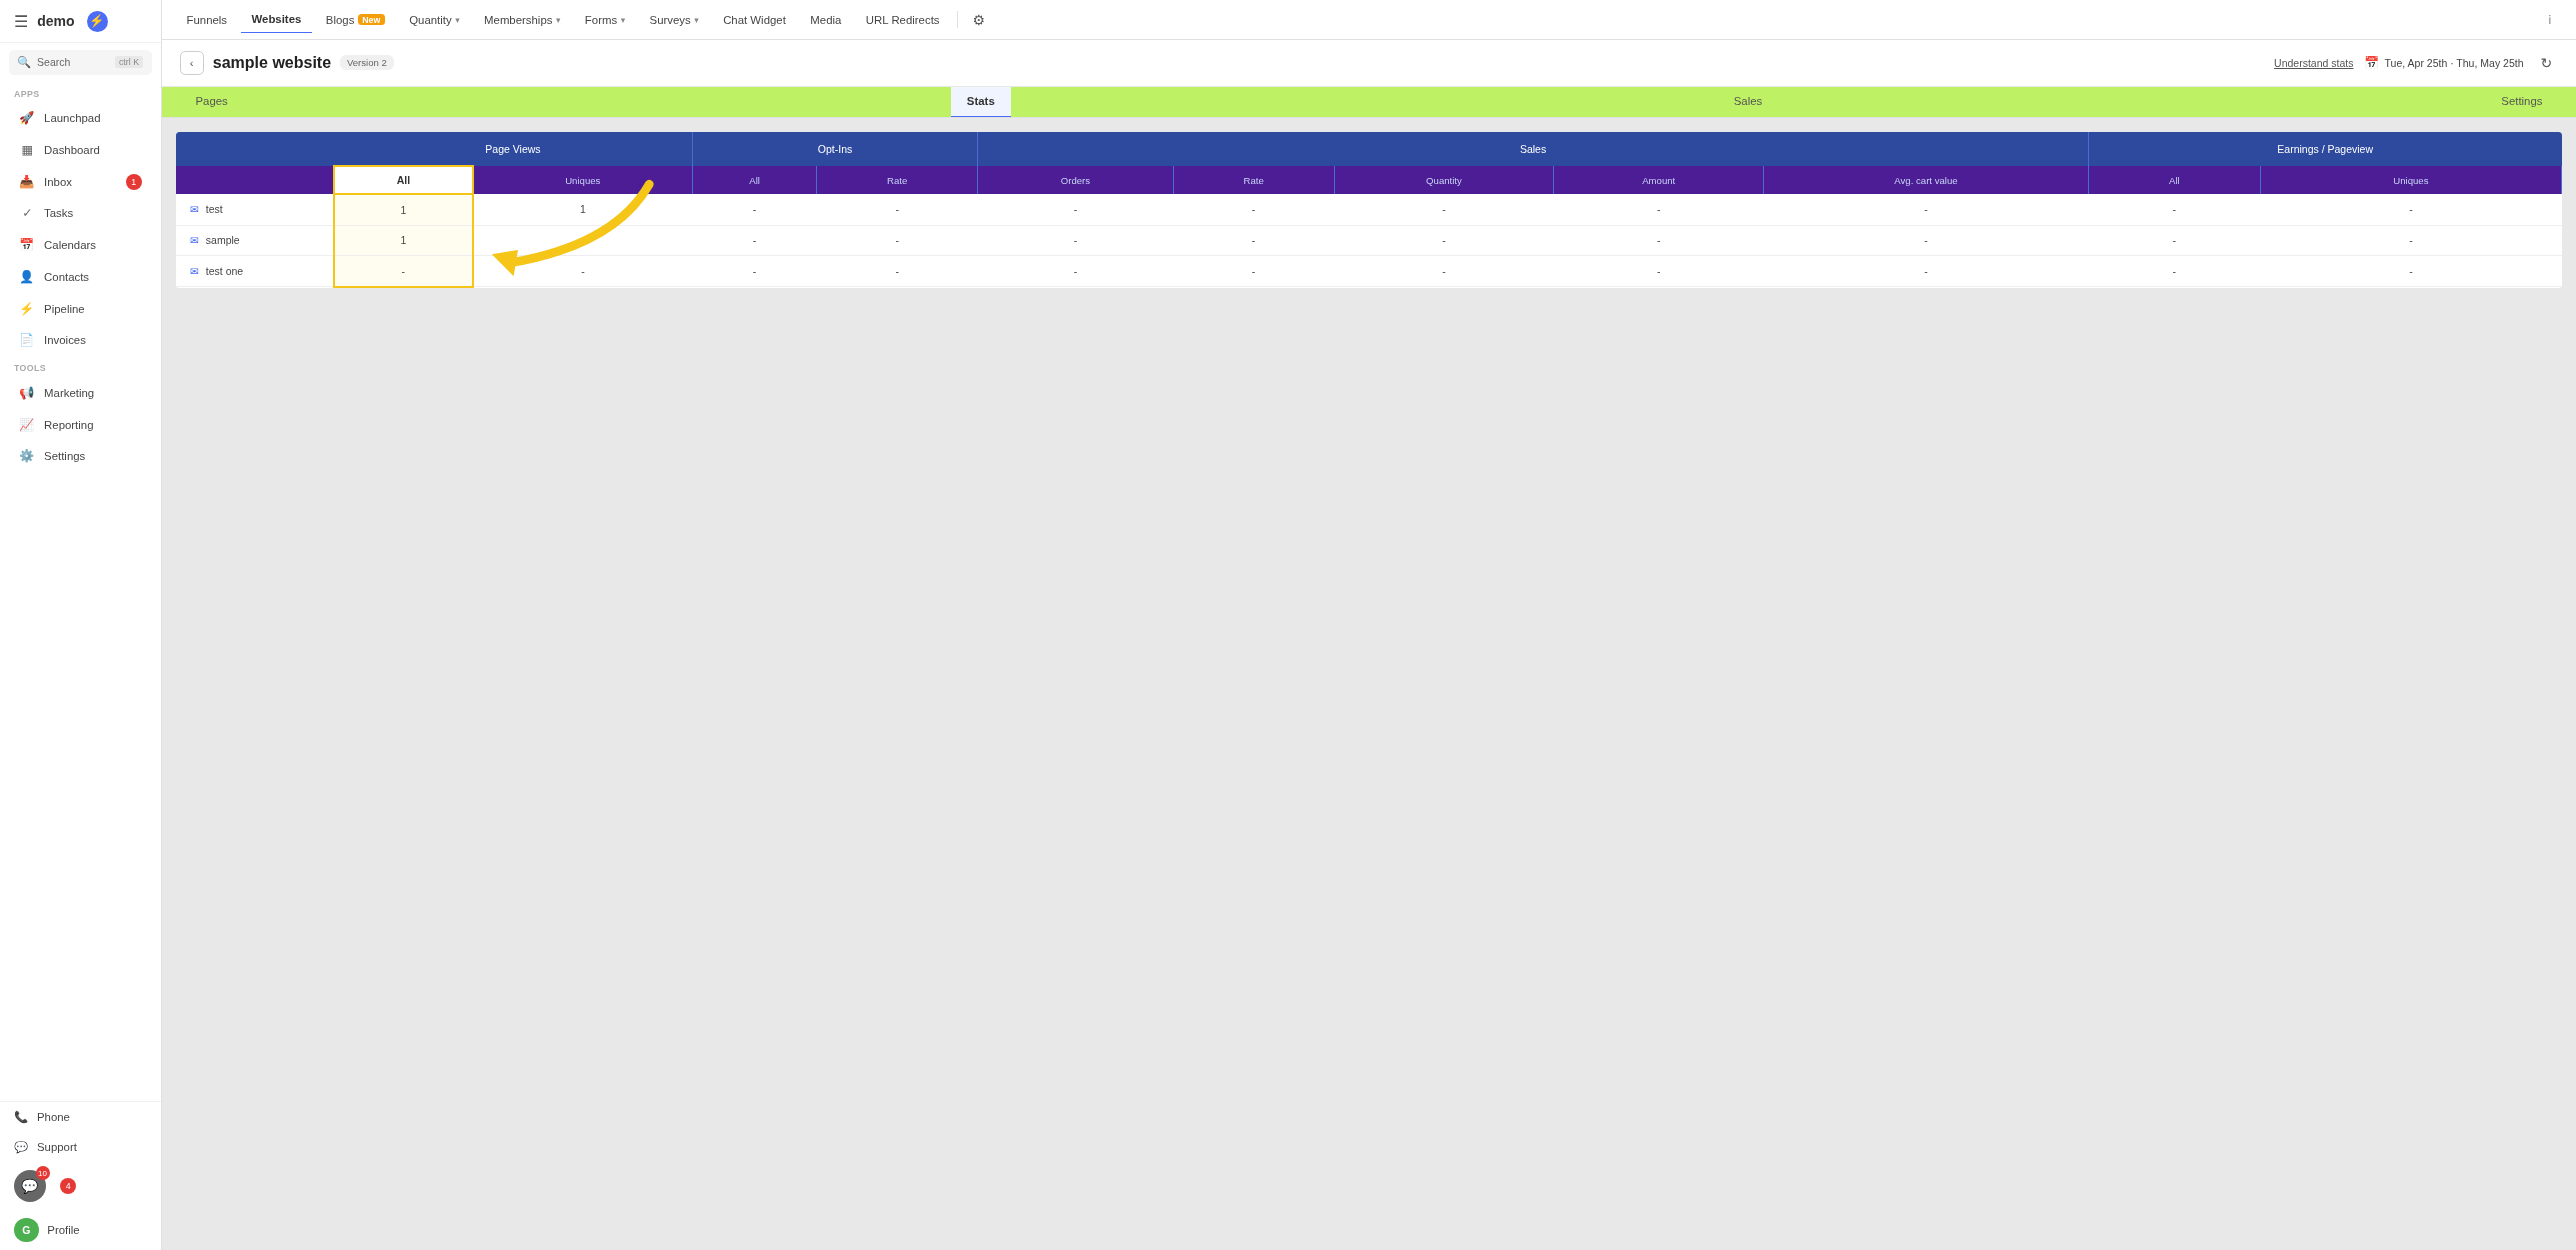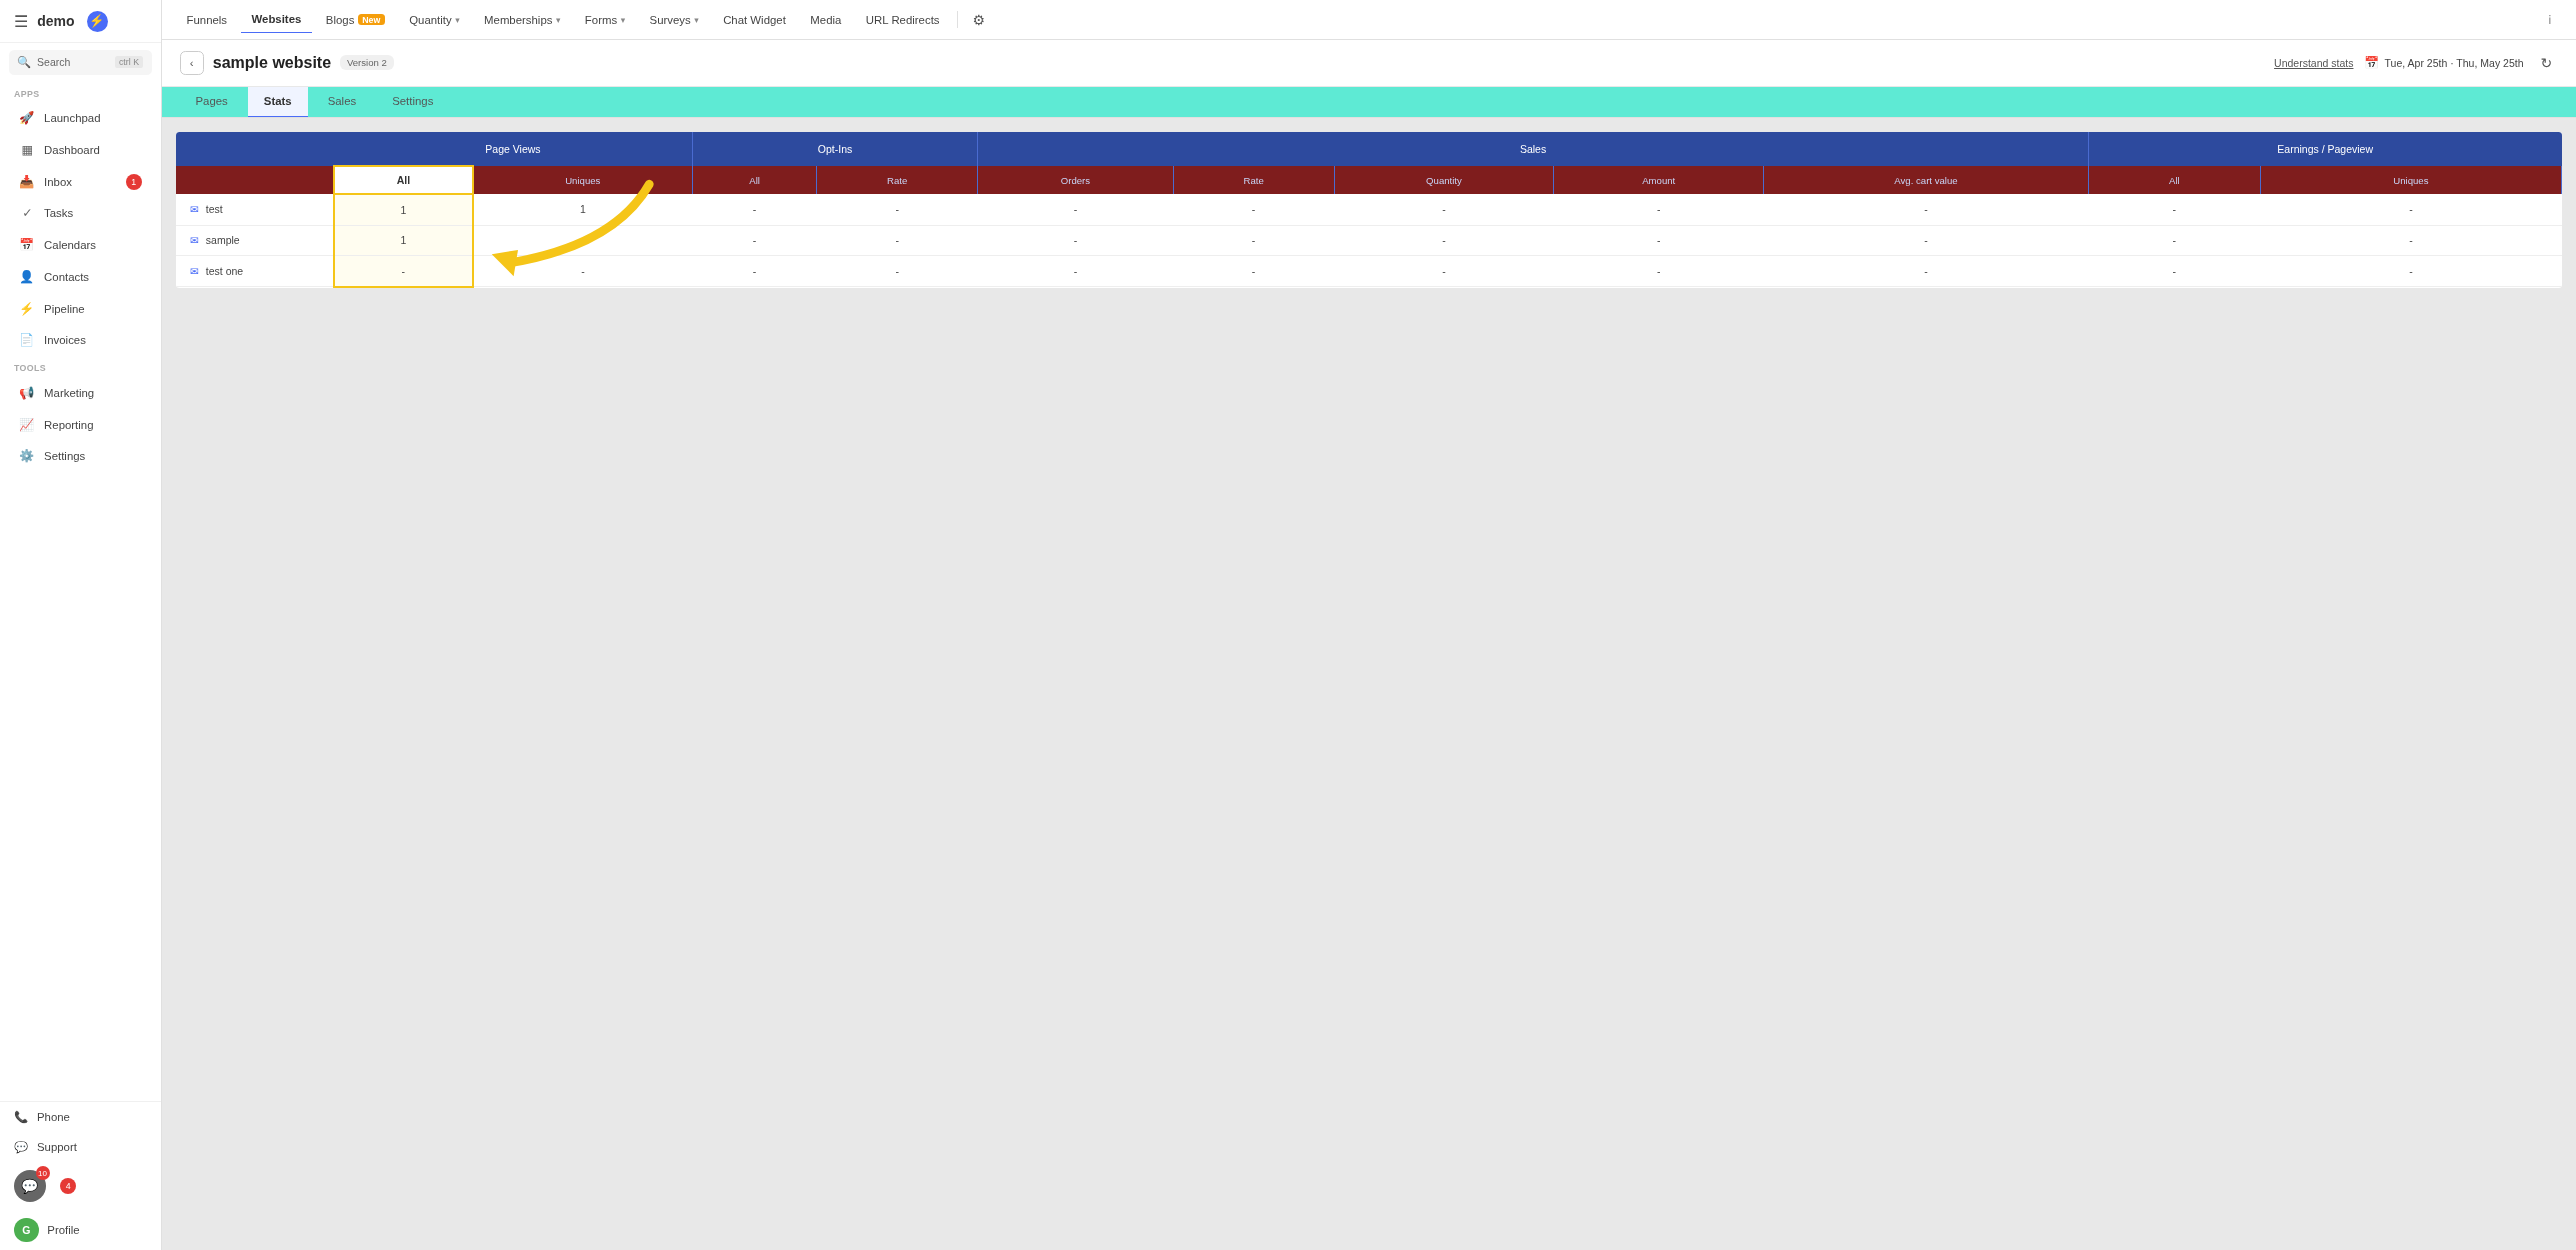--- a/index.html
+++ b/index.html
@@ -43,31 +43,31 @@
     .back-btn { width: 24.5px; height: 24.5px; border: 0.9px solid #ccc; border-radius: 5.3px; display: flex; align-items: center; justify-content: center; cursor: pointer; color: #555; margin-right: 8.8px; }
     .page-title-text { font-size: 16px; font-weight: 600; color: #222; }
     .version-badge { background: #f0f0f0; border-radius: 6px; padding: 1.8px 7px; font-size: 9.6px; color: #666; margin-left: 8.8px; }
     .header-right { margin-left: auto; display: flex; align-items: center; gap: 10.5px; }
     .understand-stats { color: #555; font-size: 10.5px; text-decoration: underline; cursor: pointer; }
     .date-range { display: flex; align-items: center; gap: 5.3px; font-size: 10.5px; color: #444; }
     .date-icon { color: #555; font-size: 12.3px; }
     .refresh-btn { width: 24.5px; height: 24.5px; display: flex; align-items: center; justify-content: center; cursor: pointer; color: #555; font-size: 14px; }
 
     
-    .tabs { background: #5eead4; padding: 0 17.5px; display: flex; gap: 4px; border-bottom: 0.9px solid #e0e0e0; }
+    .tabs { background: #bef264; padding: 0 17.5px; display: flex; gap: 4px; border-bottom: 0.9px solid #e0e0e0; justify-content: space-between; }
     .tab { padding: 8.8px 16px; cursor: pointer; font-size: 11.4px; color: #555; border-bottom: 1.8px solid transparent; }
     .tab.active { color: #333; font-weight: 600; border-bottom: 1.8px solid #4a6cf7; background: #f0f4ff; }
 
     
     .stats-area { flex: 1; overflow: auto; padding: 14px; background: #e8e8e8; }
     .stats-table { width: 100%; border-collapse: collapse; background: #fff; border-radius: 3.5px; overflow: hidden; }
     .table-header-row { background: #2d4a9e; }
     .table-header-row th { color: white; padding: 10.5px 14px; text-align: center; font-size: 10.5px; font-weight: 500; }
     .table-header-row th.left-header { text-align: left; width: 175px; }
-    .table-subheader-row { background: #7f1d1d; }
+    .table-subheader-row { background: #4c1d95; }
     .table-subheader-row th { color: #c8d4f5; padding: 7px 10.5px; text-align: center; font-size: 9.6px; font-weight: 400; border-right: 0.9px solid #4a6bd0; }
     .table-row td { padding: 8.8px 14px; text-align: center; border-bottom: 0.9px solid #eee; color: #444; font-size: 10.5px; }
     .table-row td.page-name-cell { text-align: left; }
     .stats-wrapper { position: relative; border-radius: 32px; }
 
     
     .annotation-arrow { position: absolute; top: 53px; left: 333px; pointer-events: none; z-index: 10; }
   </style>
 </head>
 <body>

